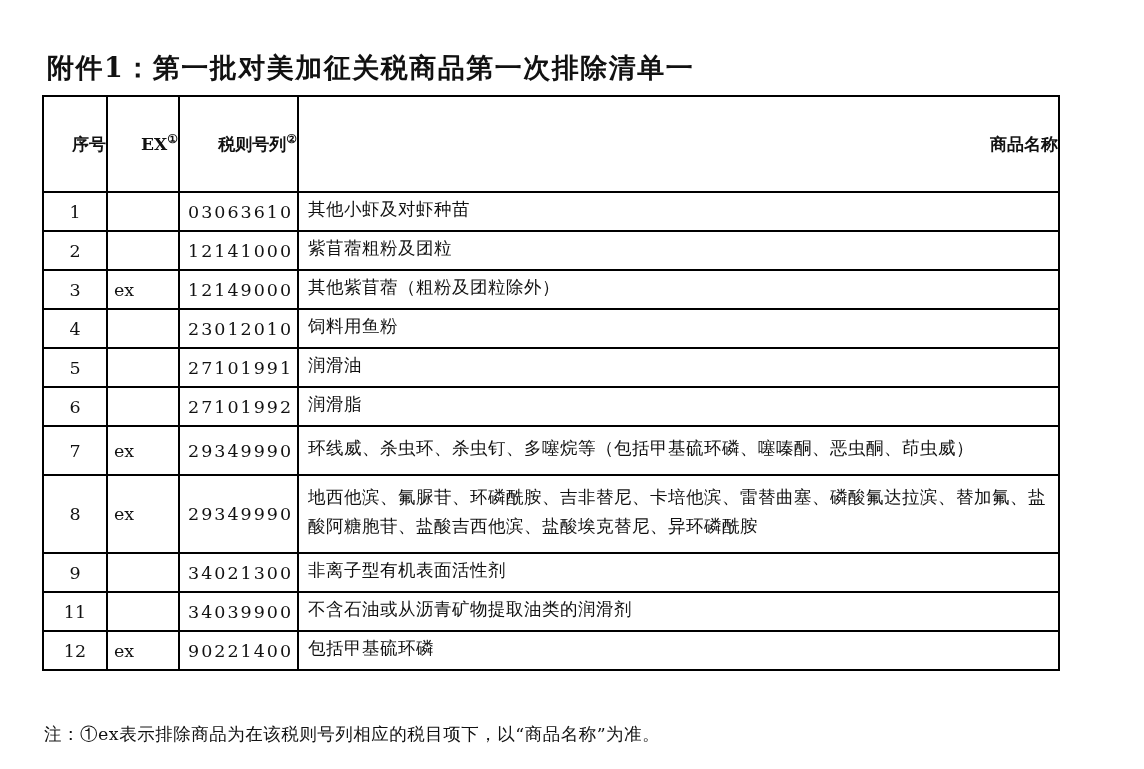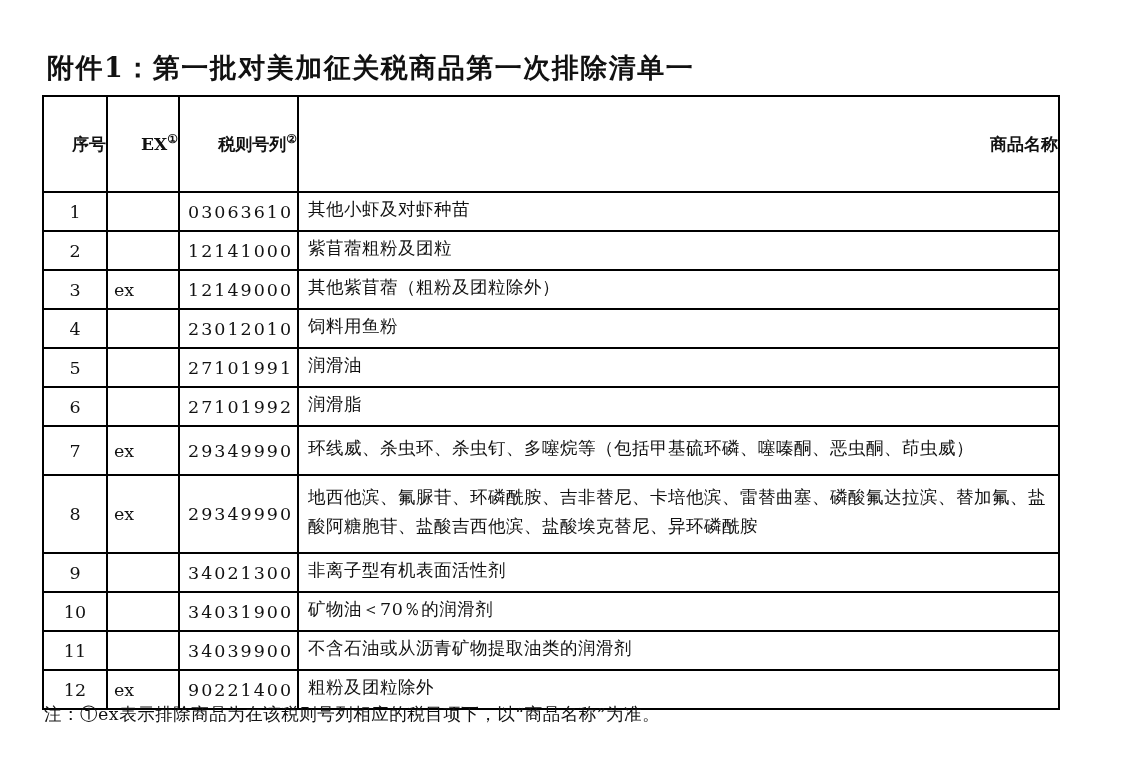--- a/index.html
+++ b/index.html
@@ -54,21 +54,21 @@
   tr.r-m  td { height: 49px; }
   tr.r-l  td { height: 78px; }
 
   .notes {
     position: absolute;
     left: 30px; top: 701px;
     font-size: 17.5px;
     line-height: 27px;
     letter-spacing: 0.5px;
   }
-  .notes .note-line { white-space: nowrap; }
+  .notes .note-line { white-space: nowrap; margin-top: 20px; }
   .notes .note-prefix { padding-left: 14px; }
   .notes .note-indent { padding-left: 56px; }
 </style>
 </head>
 <body>
 
 <div class="page">
 
   <div class="doc-title">附件1：第一批对美加征关税商品第一次排除清单一</div>
 
@@ -136,36 +136,30 @@
         <td class="c-code">29349990</td>
         <td class="c-name">地西他滨、氟脲苷、环磷酰胺、吉非替尼、卡培他滨、雷替曲塞、磷酸氟达拉滨、替加氟、盐酸阿糖胞苷、盐酸吉西他滨、盐酸埃克替尼、异环磷酰胺</td>
       </tr>
       <tr class="r-s">
         <td class="c-no">9</td>
         <td class="c-ex"></td>
         <td class="c-code">34021300</td>
         <td class="c-name">非离子型有机表面活性剂</td>
       </tr>
       <tr class="r-s">
-        <td class="c-no">10</td>
-        <td class="c-ex"></td>
-        <td class="c-code">34031900</td>
-        <td class="c-name">矿物油＜70％的润滑剂</td>
-      </tr>
-      <tr class="r-s">
         <td class="c-no">11</td>
         <td class="c-ex"></td>
         <td class="c-code">34039900</td>
         <td class="c-name">不含石油或从沥青矿物提取油类的润滑剂</td>
       </tr>
       <tr class="r-s">
         <td class="c-no">12</td>
         <td class="c-ex">ex</td>
         <td class="c-code">90221400</td>
-        <td class="c-name">粗粉及团粒除外</td>
+        <td class="c-name">包括甲基硫环磷</td>
       </tr>
     </tbody>
   </table>
 
   <div class="notes">
     <div class="note-line note-prefix"><span>注：</span><span>①ex表示排除商品为在该税则号列相应的税目项下，以“商品名称”为准。</span></div>
   </div>
 
 </div>
 

